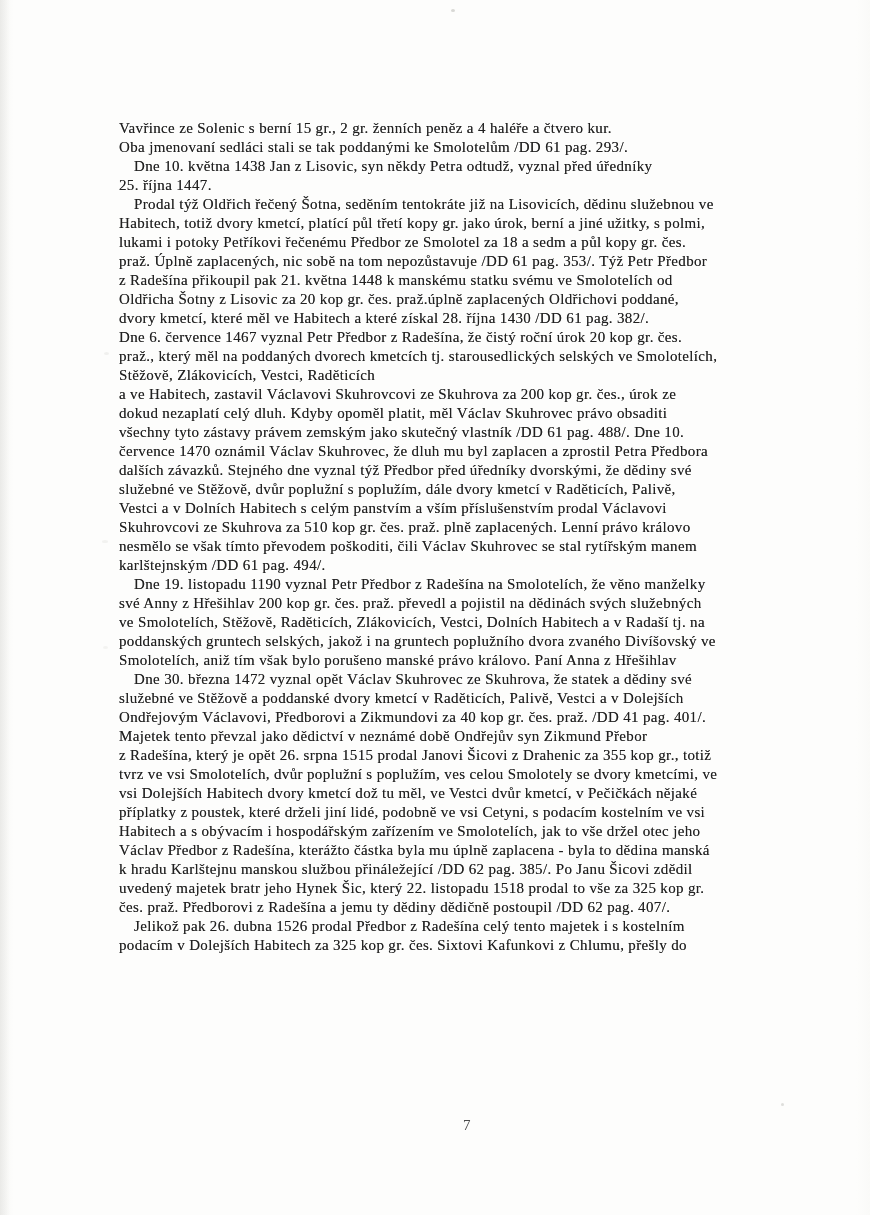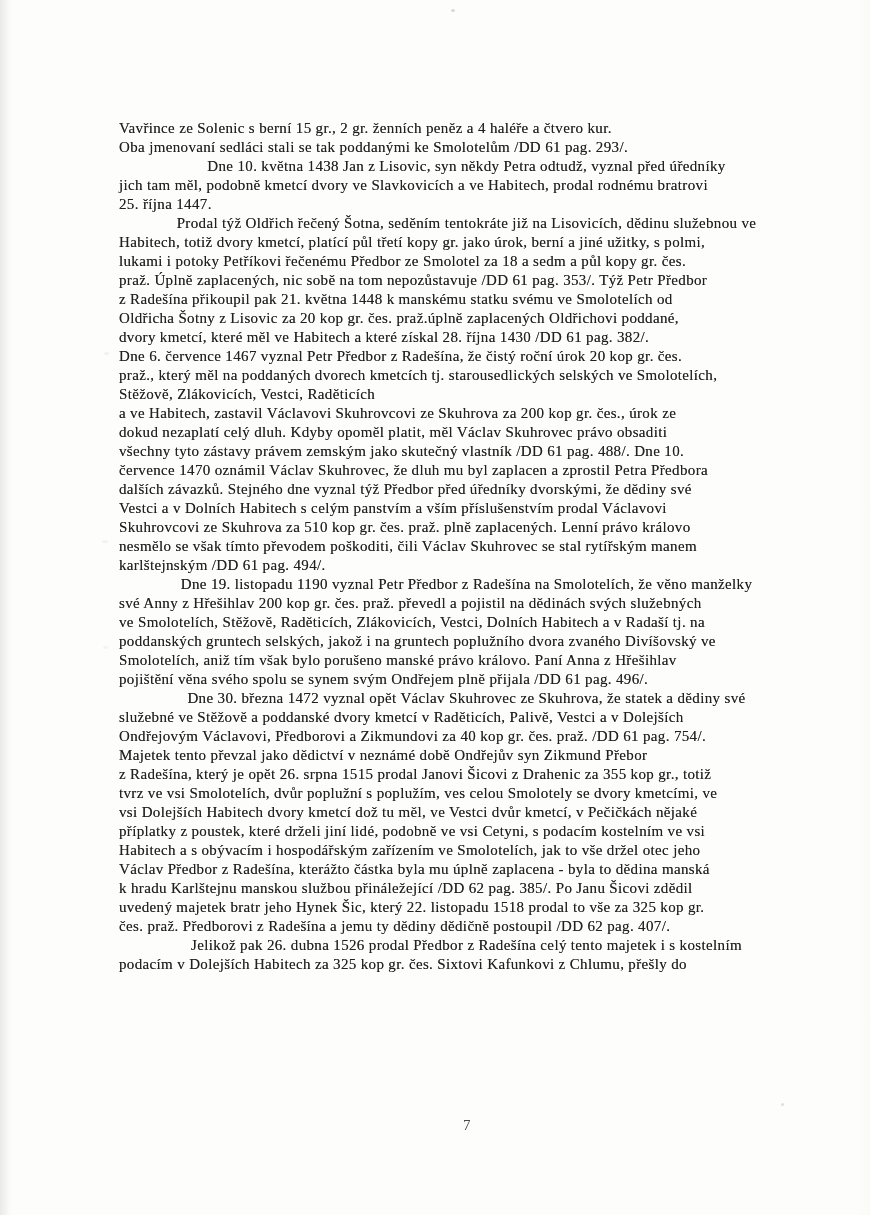--- a/index.html
+++ b/index.html
@@ -29,21 +29,20 @@
     letter-spacing: 0.35px;
     color: #212121;
     text-shadow: 0 0 0.5px rgba(20,20,20,0.55);
   }
   .line {
     white-space: nowrap;
     height: 19px;
   }
   .line.indent {
     padding-left: 15px;
-    text-align: center;
   }
   .page-number {
     position: absolute;
     left: 455px;
     top: 1117px;
     width: 24px;
     text-align: center;
     font-size: 15px;
     color: #4a4a4a;
     letter-spacing: 0.3px;
@@ -75,50 +74,49 @@
   <div class="scan-speck speck-1"></div>
   <div class="scan-speck speck-2"></div>
   <div class="scan-speck speck-3"></div>
   <div class="scan-speck speck-4"></div>
   <div class="scan-speck speck-5"></div>
 
   <div class="text-block">
       <div class="line">Vavřince ze Solenic s berní 15 gr., 2 gr. ženních peněz a 4 haléře a čtvero kur.</div>
       <div class="line">Oba jmenovaní sedláci stali se tak poddanými ke Smolotelům /DD 61 pag. 293/.</div>
       <div class="line indent">Dne 10. května 1438 Jan z Lisovic, syn někdy Petra odtudž, vyznal před úředníky</div>
-      <div class="line">jich tam měl, podobně kmetcí dvory ve Slavkovicích a ve Habitech, prodal rodnému bratrovi</div>
       <div class="line">25. října 1447.</div>
       <div class="line indent">Prodal týž Oldřich řečený Šotna, seděním tentokráte již na Lisovicích, dědinu služebnou ve</div>
       <div class="line">Habitech, totiž dvory kmetcí, platící půl třetí kopy gr. jako úrok, berní a jiné užitky, s polmi,</div>
       <div class="line">lukami i potoky Petříkovi řečenému Předbor ze Smolotel za 18 a sedm a půl kopy gr. čes.</div>
       <div class="line">praž. Úplně zaplacených, nic sobě na tom nepozůstavuje /DD 61 pag. 353/. Týž Petr Předbor</div>
       <div class="line">z Radešína přikoupil pak 21. května 1448 k manskému statku svému ve Smolotelích od</div>
       <div class="line">Oldřicha Šotny z Lisovic za 20 kop gr. čes. praž.úplně zaplacených Oldřichovi poddané,</div>
       <div class="line">dvory kmetcí, které měl ve Habitech a které získal 28. října 1430 /DD 61 pag. 382/.</div>
       <div class="line">Dne 6. července 1467 vyznal Petr Předbor z Radešína, že čistý roční úrok 20 kop gr. čes.</div>
       <div class="line">praž., který měl na poddaných dvorech kmetcích tj. starousedlických selských ve Smolotelích,</div>
       <div class="line">Stěžově, Zlákovicích, Vestci, Raděticích</div>
       <div class="line">a ve Habitech, zastavil Václavovi Skuhrovcovi ze Skuhrova za 200 kop gr. čes., úrok ze</div>
       <div class="line">dokud nezaplatí celý dluh. Kdyby opoměl platit, měl Václav Skuhrovec právo obsaditi</div>
       <div class="line">všechny tyto zástavy právem zemským jako skutečný vlastník /DD 61 pag. 488/. Dne 10.</div>
       <div class="line">července 1470 oznámil Václav Skuhrovec, že dluh mu byl zaplacen a zprostil Petra Předbora</div>
       <div class="line">dalších závazků. Stejného dne vyznal týž Předbor před úředníky dvorskými, že dědiny své</div>
+      <div class="line">služebné ve Stěžově, dvůr poplužní s poplužím, dále dvory kmetcí v Raděticích, Palivě,</div>
       <div class="line">Vestci a v Dolních Habitech s celým panstvím a vším příslušenstvím prodal Václavovi</div>
       <div class="line">Skuhrovcovi ze Skuhrova za 510 kop gr. čes. praž. plně zaplacených. Lenní právo královo</div>
       <div class="line">nesmělo se však tímto převodem poškoditi, čili Václav Skuhrovec se stal rytířským manem</div>
       <div class="line">karlštejnským /DD 61 pag. 494/.</div>
       <div class="line indent">Dne 19. listopadu 1190 vyznal Petr Předbor z Radešína na Smolotelích, že věno manželky</div>
       <div class="line">své Anny z Hřešihlav 200 kop gr. čes. praž. převedl a pojistil na dědinách svých služebných</div>
       <div class="line">ve Smolotelích, Stěžově, Raděticích, Zlákovicích, Vestci, Dolních Habitech a v Radaší tj. na</div>
       <div class="line">poddanských gruntech selských, jakož i na gruntech poplužního dvora zvaného Divíšovský ve</div>
       <div class="line">Smolotelích, aniž tím však bylo porušeno manské právo královo. Paní Anna z Hřešihlav</div>
-      <div class="line">pojištění věna svého spolu se synem svým Ondřejem plně přijala /DD 61 pag. 496/.</div>
       <div class="line indent">Dne 30. března 1472 vyznal opět Václav Skuhrovec ze Skuhrova, že statek a dědiny své</div>
       <div class="line">služebné ve Stěžově a poddanské dvory kmetcí v Raděticích, Palivě, Vestci a v Dolejších</div>
-      <div class="line">Ondřejovým Václavovi, Předborovi a Zikmundovi za 40 kop gr. čes. praž. /DD 61 pag. 754/.</div>
+      <div class="line">Ondřejovým Václavovi, Předborovi a Zikmundovi za 40 kop gr. čes. praž. /DD 41 pag. 401/.</div>
       <div class="line">Majetek tento převzal jako dědictví v neznámé době Ondřejův syn Zikmund Přebor</div>
       <div class="line">z Radešína, který je opět 26. srpna 1515 prodal Janovi Šicovi z Drahenic za 355 kop gr., totiž</div>
       <div class="line">tvrz ve vsi Smolotelích, dvůr poplužní s poplužím, ves celou Smolotely se dvory kmetcími, ve</div>
       <div class="line">vsi Dolejších Habitech dvory kmetcí dož tu měl, ve Vestci dvůr kmetcí, v Pečičkách nějaké</div>
       <div class="line">příplatky z poustek, které drželi jiní lidé, podobně ve vsi Cetyni, s podacím kostelním ve vsi</div>
       <div class="line">Habitech a s obývacím i hospodářským zařízením ve Smolotelích, jak to vše držel otec jeho</div>
       <div class="line">Václav Předbor z Radešína, kterážto částka byla mu úplně zaplacena - byla to dědina manská</div>
       <div class="line">k hradu Karlštejnu manskou službou přináležející /DD 62 pag. 385/. Po Janu Šicovi zdědil</div>
       <div class="line">uvedený majetek bratr jeho Hynek Šic, který 22. listopadu 1518 prodal to vše za 325 kop gr.</div>
       <div class="line">čes. praž. Předborovi z Radešína a jemu ty dědiny dědičně postoupil /DD 62 pag. 407/.</div>

